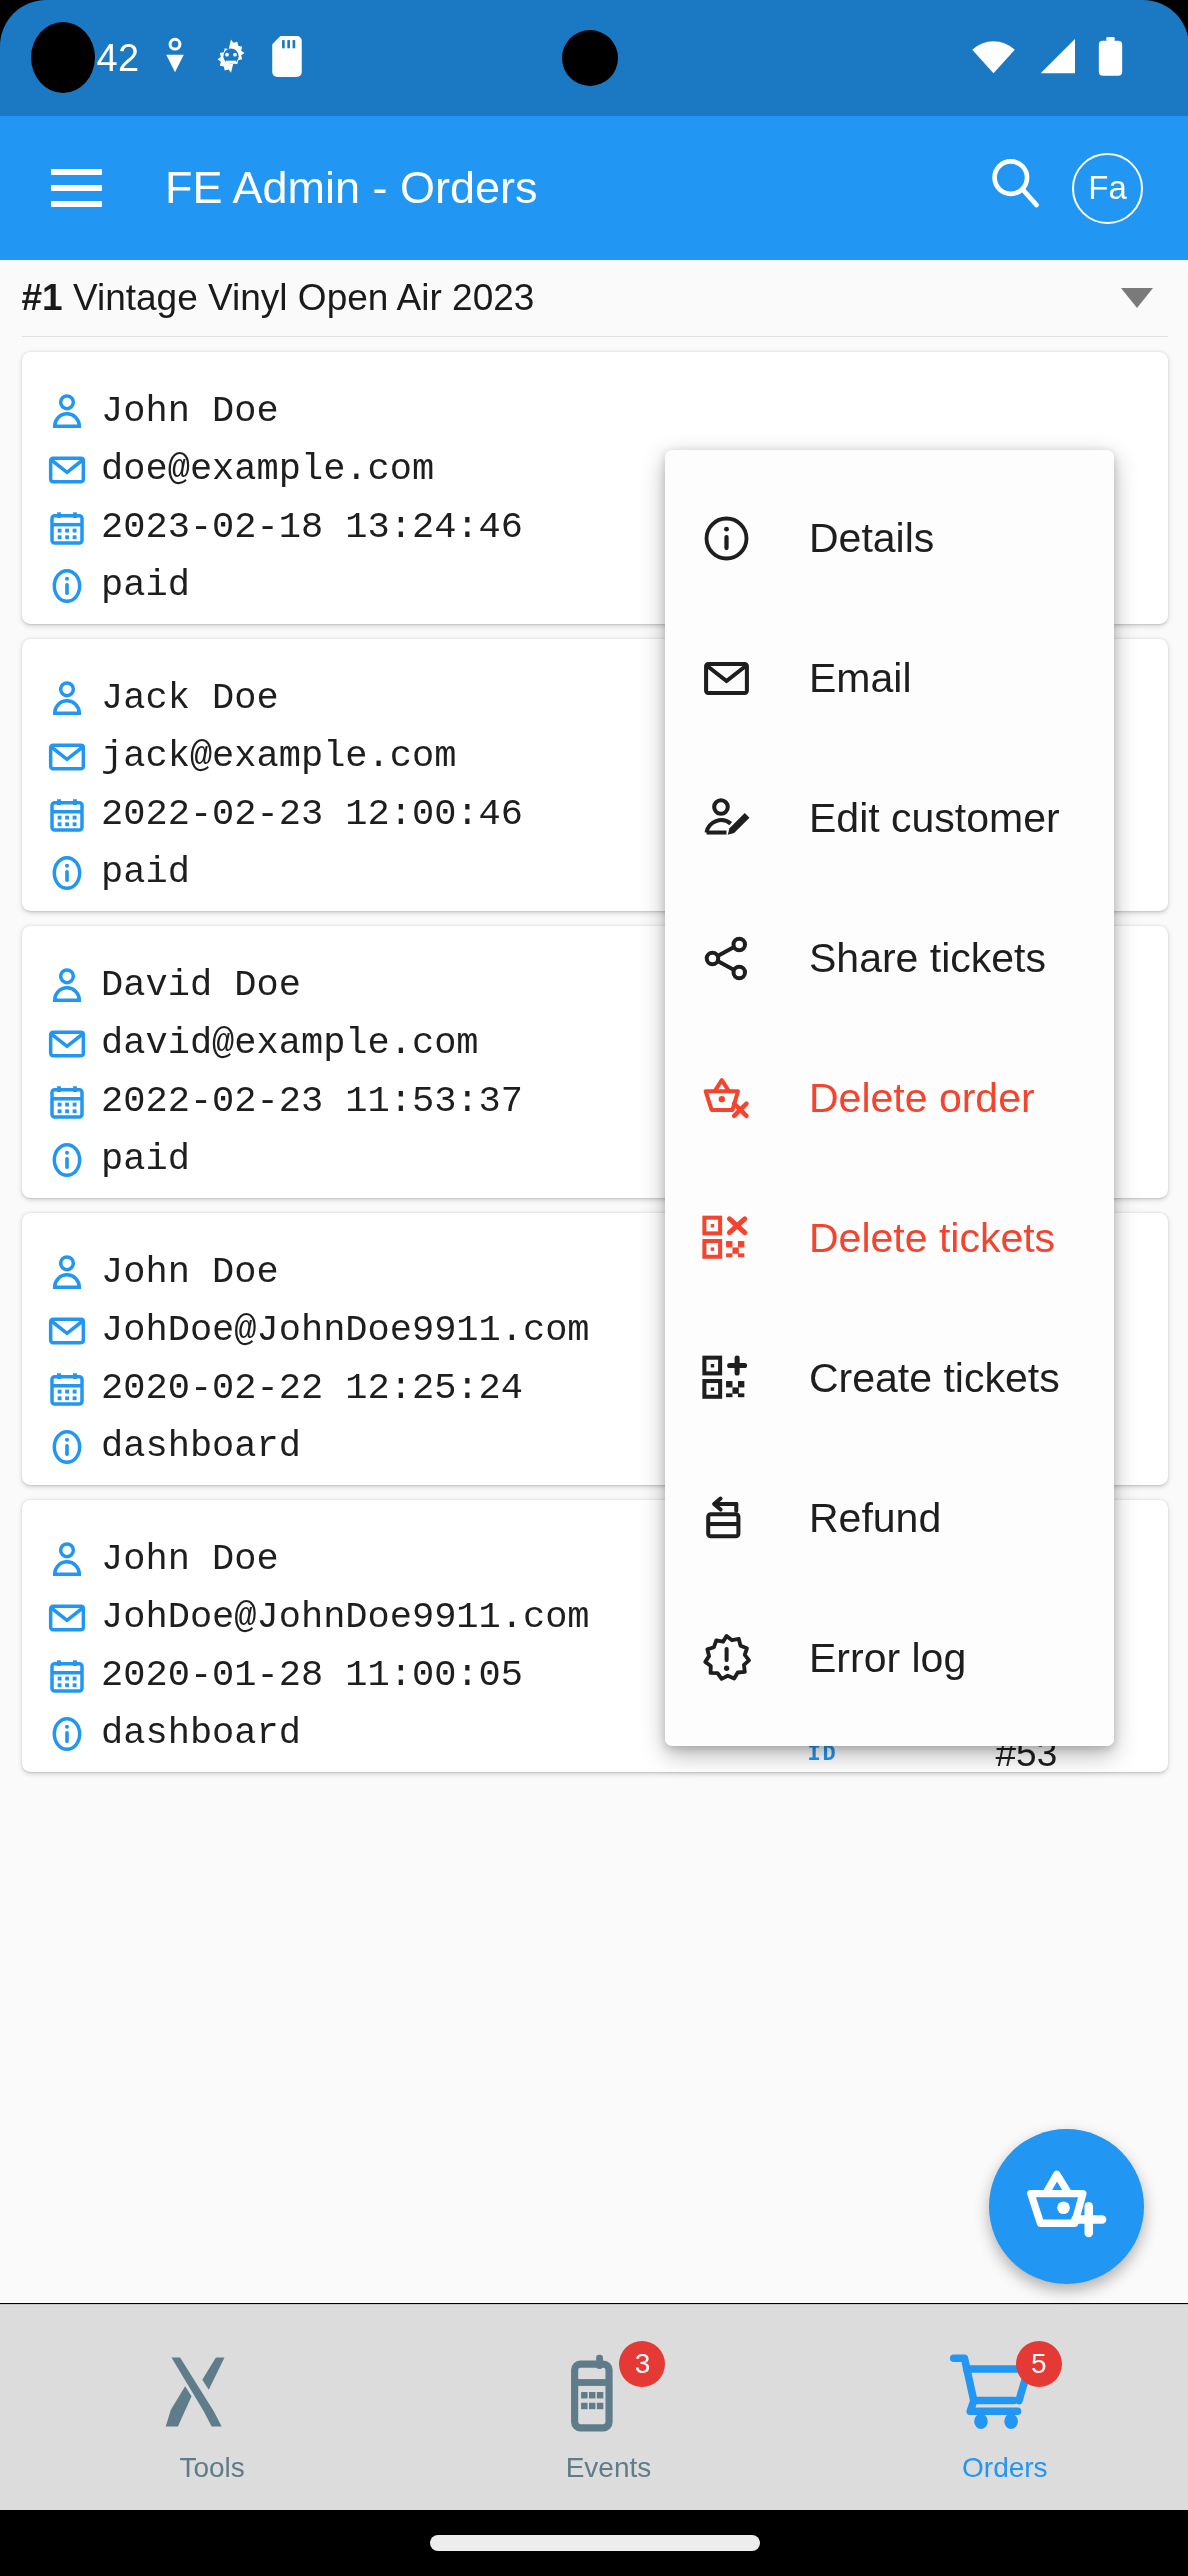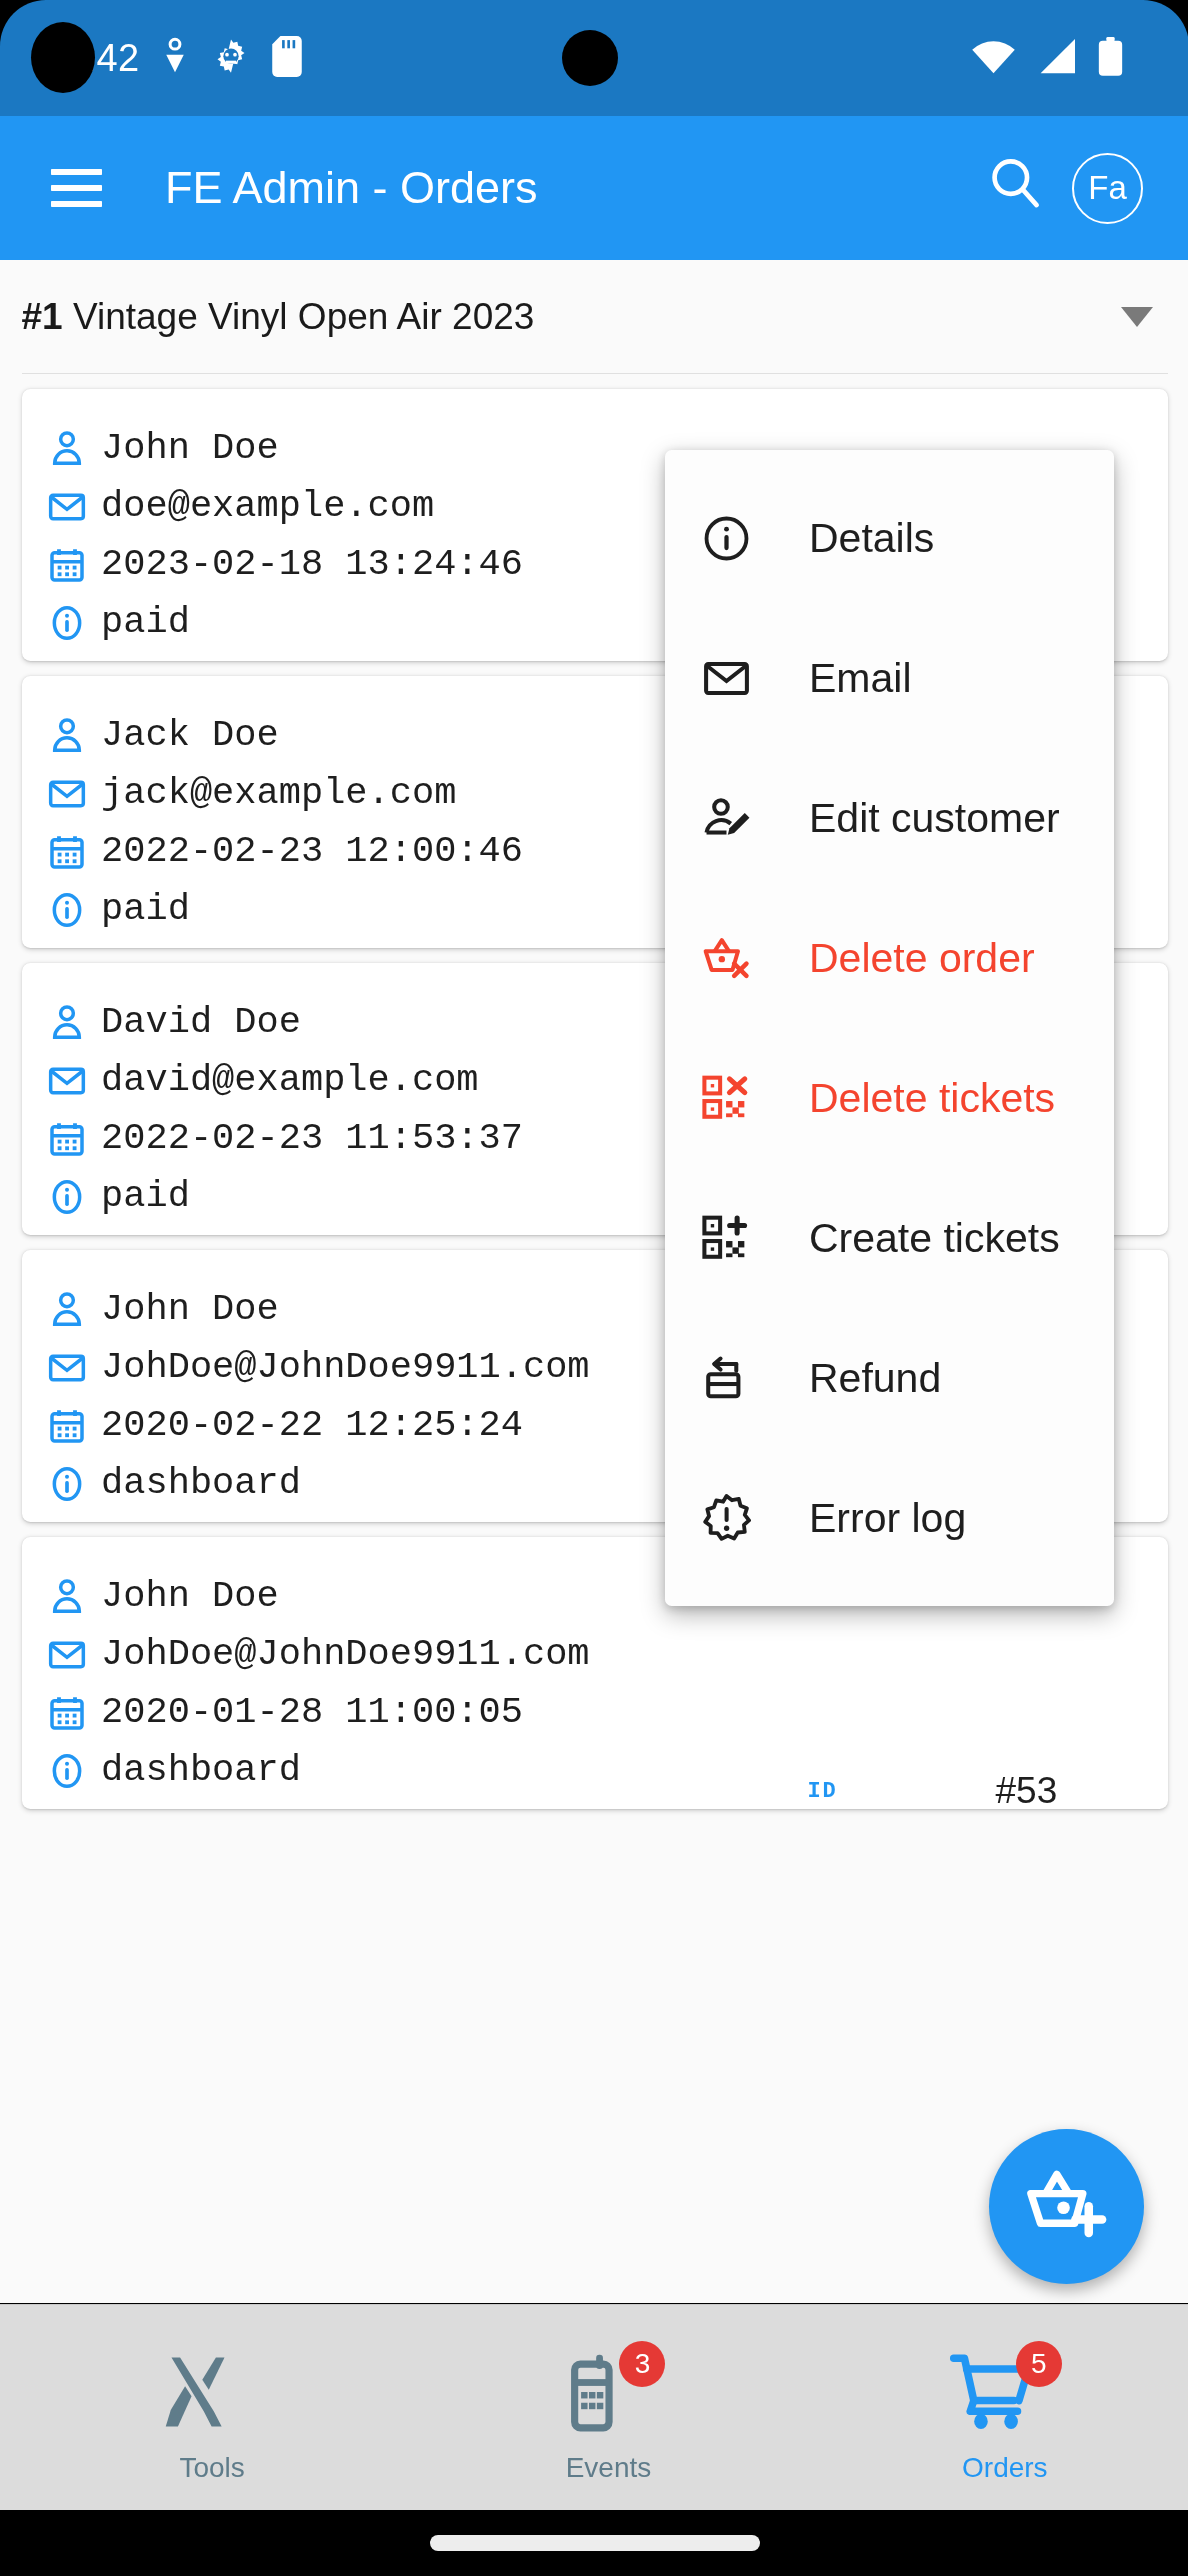--- a/index.html
+++ b/index.html
@@ -51,21 +51,21 @@
     display:flex; align-items:center; justify-content:center;
     color:#fff; font-size:33px;
   }
 
   
   #body-area {
     position:absolute; left:0; top:260px; width:1189px; height:2043px;
     background:#FAFAFA;
   }
   #event-selector {
-    position:relative; height:114px; margin: 0 21.5px;
+    position:relative; height:77px; margin: 0 21.5px;
     border-bottom:1.7px solid #E0E0E0;
     display:flex; align-items:center;
   }
   #event-label { font-size:37px; color:#1A1A1A; white-space:nowrap; }
   #event-label b { font-weight:bold; }
   #event-caret {
     position:absolute; right:15px;
     width:0; height:0; border-left:16.5px solid transparent; border-right:16.5px solid transparent;
     border-top:20px solid #7A7A7A;
   }
@@ -534,20 +534,32 @@
         <svg width="51" height="51" viewBox="0 0 24 24">
             <circle cx="9.4" cy="6.6" r="3.2" fill="none" stroke="#1E1E1E" stroke-width="1.9"></circle>
             <path d="M2.6 18.6a7 7 0 0 1 11.4-4.2" fill="none" stroke="#1E1E1E" stroke-width="1.9"></path>
             <path d="M2.6 18.6 H12" stroke="#1E1E1E" stroke-width="1.9"></path>
             <path d="M20.6 9.4 L13.4 16.6 L12.6 19.6 L15.6 18.8 L22.8 11.6 Z" fill="#1E1E1E"></path>
           </svg>
       </span>
       <span class="mi-label">Edit customer</span>
     </div>
 
+    <div class="menu-item">
+      <span class="mi-icon">
+        <svg width="51" height="51" viewBox="0 0 24 24">
+            <circle cx="18" cy="5.4" r="2.7" fill="none" stroke="#1E1E1E" stroke-width="1.9"></circle>
+            <circle cx="5.4" cy="12" r="2.7" fill="none" stroke="#1E1E1E" stroke-width="1.9"></circle>
+            <circle cx="18" cy="18.6" r="2.7" fill="none" stroke="#1E1E1E" stroke-width="1.9"></circle>
+            <line x1="7.8" y1="10.8" x2="15.6" y2="6.6" stroke="#1E1E1E" stroke-width="1.9"></line>
+            <line x1="7.8" y1="13.2" x2="15.6" y2="17.4" stroke="#1E1E1E" stroke-width="1.9"></line>
+          </svg>
+      </span>
+      <span class="mi-label">Share tickets</span>
+    </div>
 
     <div class="menu-item danger">
       <span class="mi-icon">
         <svg width="51" height="51" viewBox="0 0 24 24">
           <path d="M2.2 8.6 H17.4 L14.8 17.4 H5 Z" fill="none" stroke="#F4442E" stroke-width="1.9" stroke-linejoin="round"></path>
           <path d="M6.4 8.6 L9.8 3.4 L13.2 8.6" fill="none" stroke="#F4442E" stroke-width="1.9" stroke-linejoin="round"></path>
           <circle cx="9.8" cy="12.3" r="1.5" fill="#F4442E"></circle>
           <line x1="15.6" y1="14.4" x2="21.4" y2="20.2" stroke="#F4442E" stroke-width="2.1" stroke-linecap="round"></line>
           <line x1="21.4" y1="14.4" x2="15.6" y2="20.2" stroke="#F4442E" stroke-width="2.1" stroke-linecap="round"></line>
         </svg>

